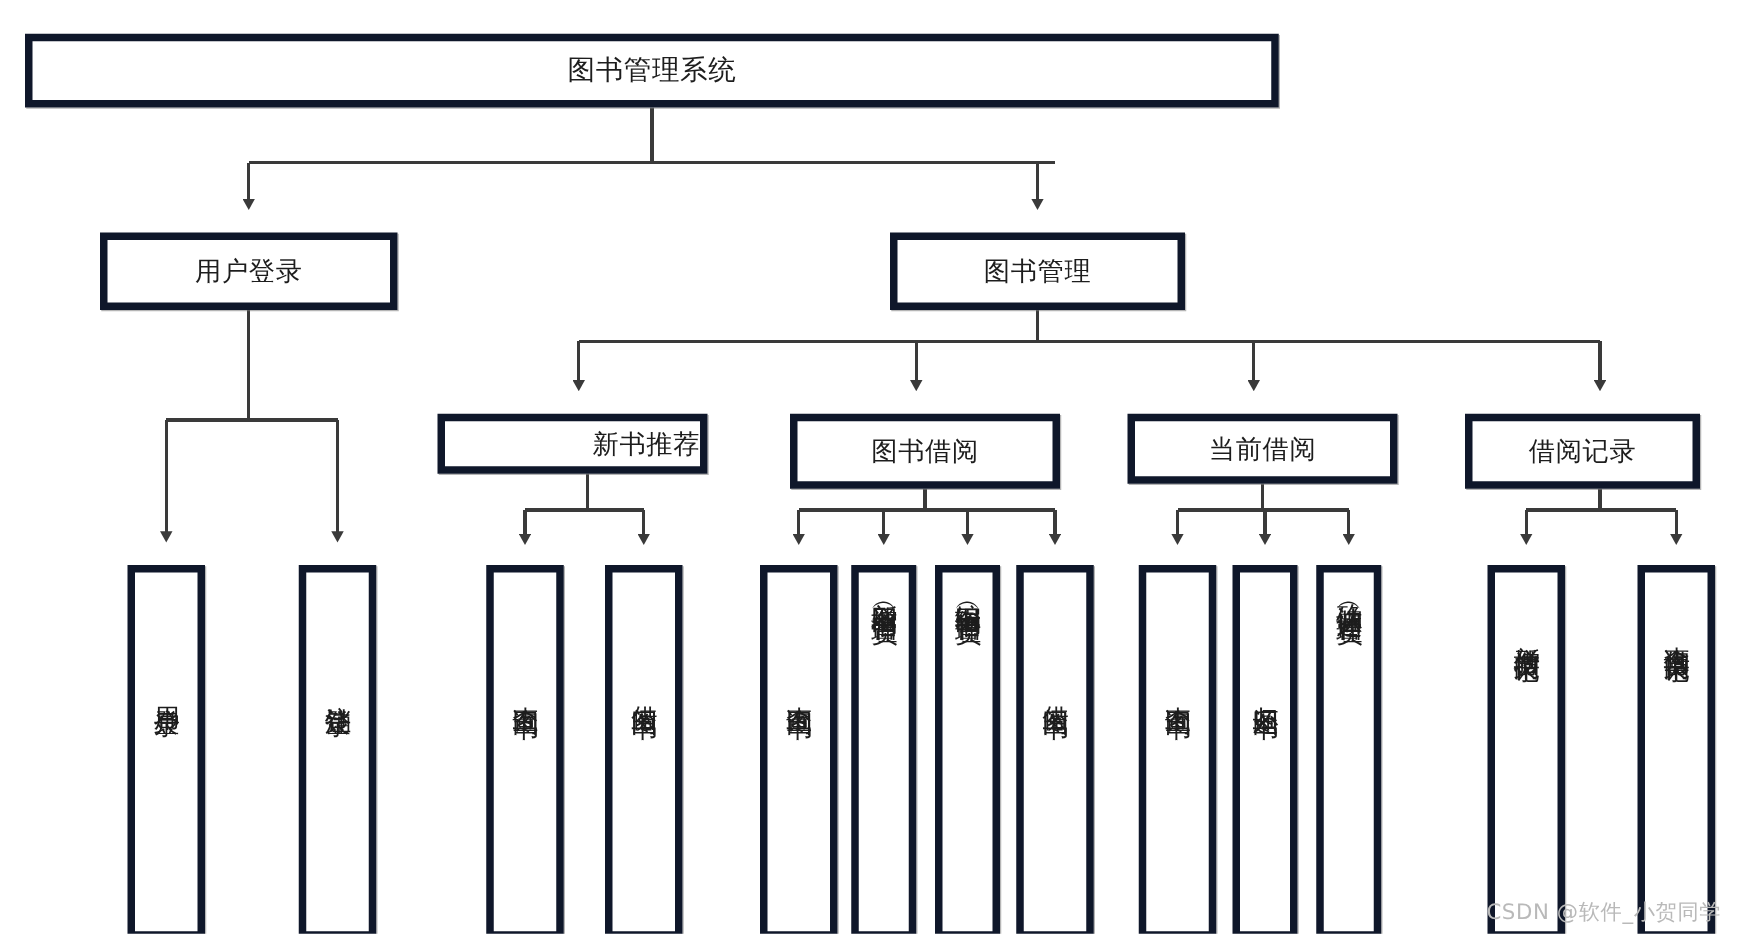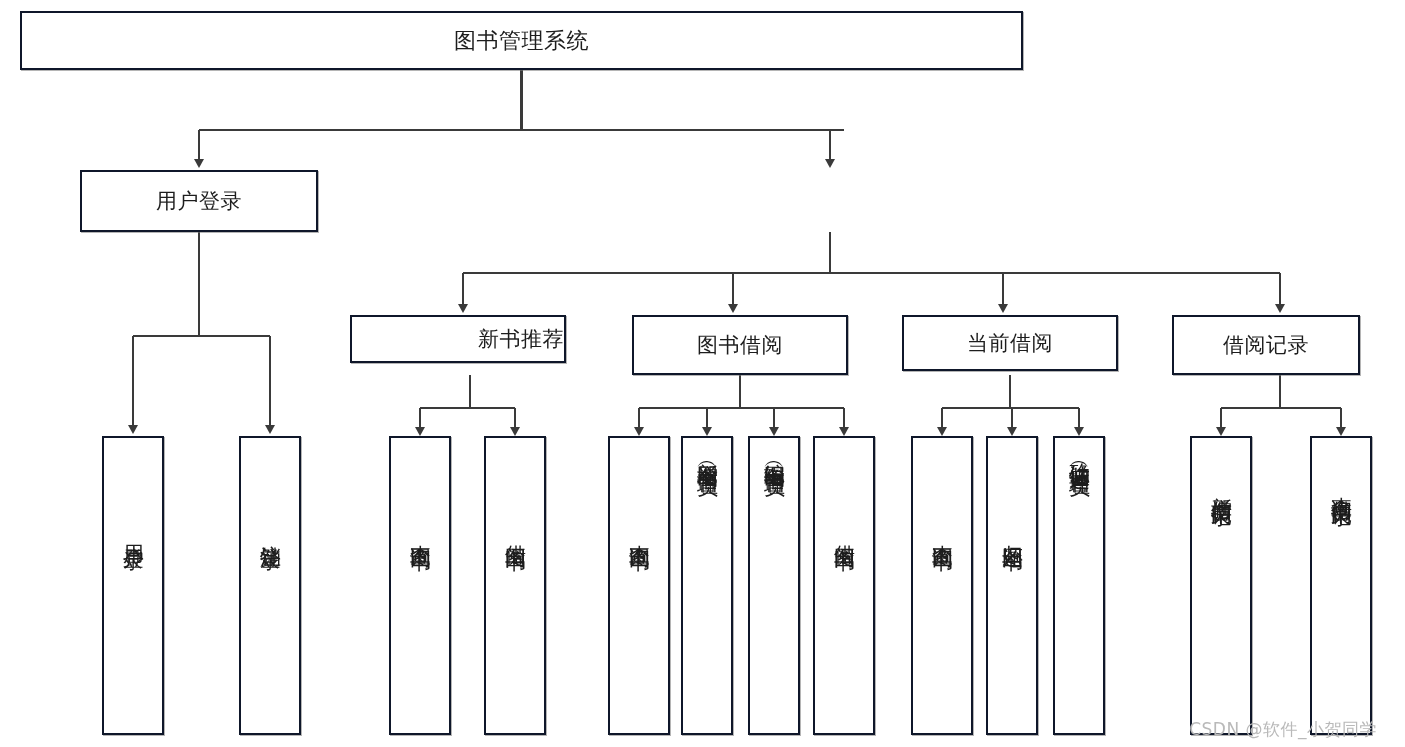--- a/index.html
+++ b/index.html
@@ -16,26 +16,27 @@
   }
   #diagram-root {
     position: relative;
     width: 1405px;
     height: 747px;
   }
   .node {
     position: absolute;
     box-sizing: border-box;
     background: #ffffff;
-    border: 2px solid #0f172a;
+    border: 6px solid #0f172a;
     box-shadow: 1px 1px 0 0 rgba(120,120,120,0.55);
     display: flex;
     align-items: center;
     justify-content: center;
     color: #1d1d1d;
+    margin-top: 16px;
   }
   .node .label {
     display: block;
     text-align: center;
     line-height: 1.18;
     white-space: nowrap;
   }
   .node.horizontal .label {
     font-size: 21px;
     letter-spacing: 0.5px;
@@ -127,20 +128,23 @@
   </svg>
 
   <div class="node root horizontal" style="left:20px; top:11px; width:1003px; height:59px;">
     <span class="label">图书管理系统</span>
   </div>
 
   <div class="node horizontal" style="left:80px; top:170px; width:238px; height:62px;">
     <span class="label">用户登录</span>
   </div>
 
+  <div class="node horizontal" style="left:712px; top:170px; width:236px; height:62px;">
+    <span class="label">图书管理</span>
+  </div>
 
   <div class="node horizontal" style="left:350px; top:315px; width:216px; height:48px;justify-content:flex-end;">
     <span class="label">新书推荐</span>
   </div>
 
   <div class="node horizontal" style="left:632px; top:315px; width:216px; height:60px;">
     <span class="label">图书借阅</span>
   </div>
 
   <div class="node horizontal" style="left:902px; top:315px; width:216px; height:56px;">

